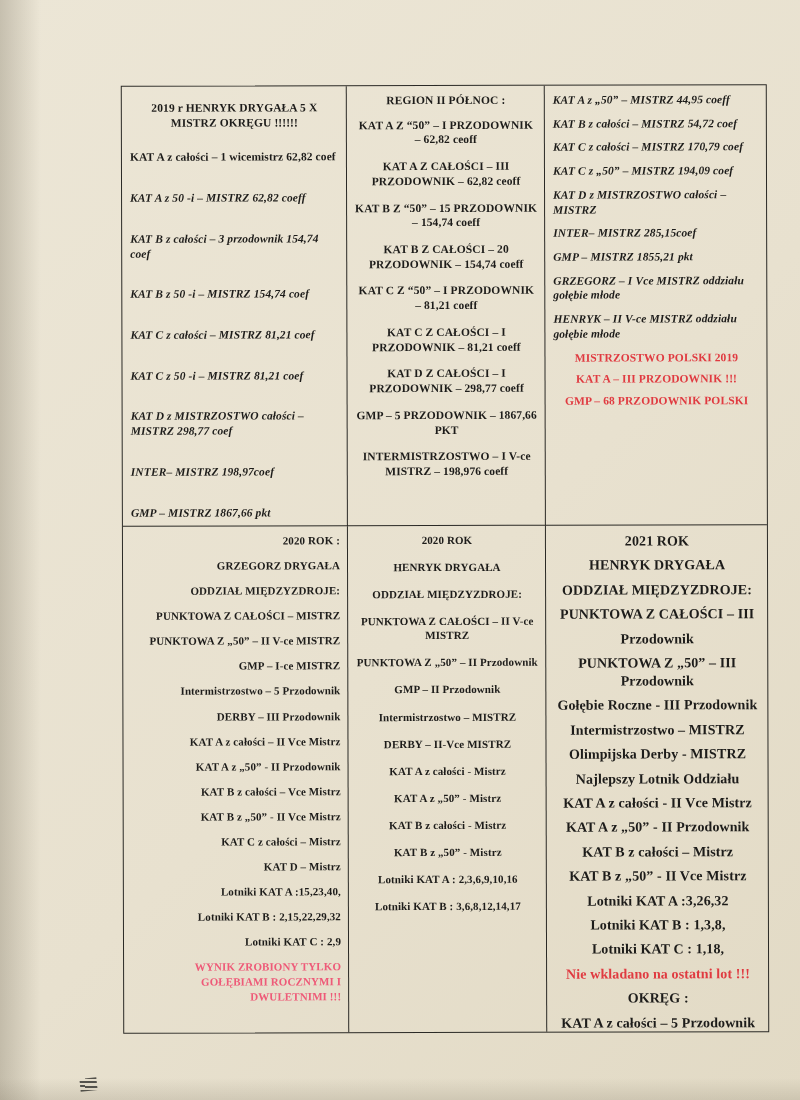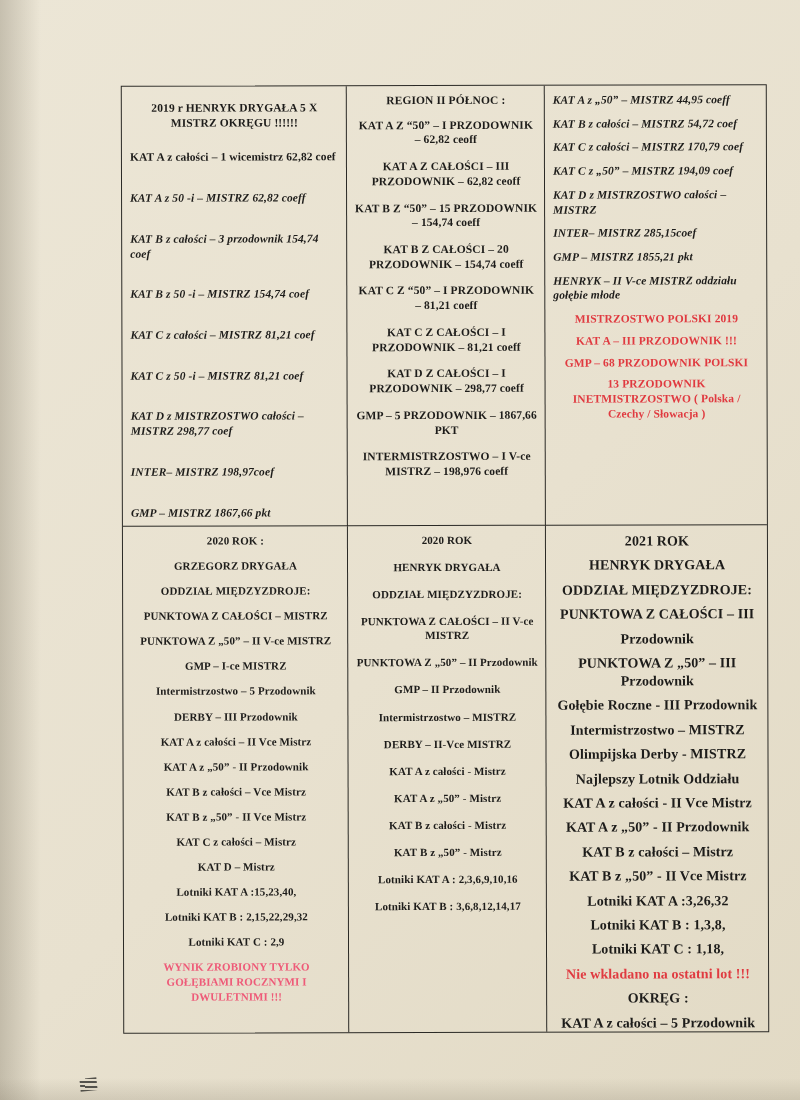--- a/index.html
+++ b/index.html
@@ -75,21 +75,21 @@
   .pink{color:var(--pink);text-align:center;line-height:1.35;}
   
   .c0{padding-top:14px;}
   .c0 .line{margin:0 0 26px;}
   .c0 .header{margin-bottom:20px;}
   .c1 .line{margin:0 0 12px;}
   .c1 .header{margin-bottom:10px;}
   .c2 .line{margin:0 0 9px;}
   .c2 .header{margin-bottom:11px;}
   .c2 .red{margin-bottom:7px;}
-  .c3 .line{margin:0 0 11px;font-size:11px;}
+  .c3 .line{margin:0 0 11px;font-size:11px;text-align:right;}
   .c3 .pink{margin-top:3px;}
   .c4 .line{margin:0 0 13px;font-size:11px;}
   .c5 .line{margin:0 0 6.5px;font-size:14px;}
 </style>
 </head>
 <body>
 
 <div class="page">
   <div class="edge-left"></div>
   <div class="edge-bottom"></div>
@@ -120,25 +120,25 @@
         <p class="line caps">INTERMISTRZOSTWO – I V-ce MISTRZ – 198,976 coeff</p>
       </div>
     <div class="cell c2">
         <p class="line italic">KAT A z „50” – MISTRZ 44,95 coeff</p>
         <p class="line italic-left">KAT B z całości – MISTRZ 54,72 coef</p>
         <p class="line italic-left">KAT C z całości – MISTRZ 170,79 coef</p>
         <p class="line italic-left">KAT C z „50” – MISTRZ 194,09 coef</p>
         <p class="line italic-left">KAT D z MISTRZOSTWO całości – MISTRZ</p>
         <p class="line italic-left">INTER– MISTRZ 285,15coef</p>
         <p class="line italic-left">GMP – MISTRZ 1855,21 pkt</p>
+        <p class="line italic-left">GRZEGORZ – I Vce MISTRZ oddziału gołębie młode</p>
         <p class="line italic-left">HENRYK – II V-ce MISTRZ oddziału gołębie młode</p>
         <p class="line red">MISTRZOSTWO POLSKI 2019</p>
         <p class="line red">KAT A – III PRZODOWNIK !!!</p>
         <p class="line red">GMP – 68 PRZODOWNIK POLSKI</p>
-        <p class="line red">13 PRZODOWNIK INETMISTRZOSTWO ( Polska / Czechy / Słowacja )</p>
       </div>
     <div class="cell c3">
         <p class="line header">2020 ROK :</p>
         <p class="line header">GRZEGORZ DRYGAŁA</p>
         <p class="line header">ODDZIAŁ MIĘDZYZDROJE:</p>
         <p class="line caps">PUNKTOWA Z CAŁOŚCI – MISTRZ</p>
         <p class="line caps">PUNKTOWA Z „50” – II V-ce MISTRZ</p>
         <p class="line item">GMP – I-ce MISTRZ</p>
         <p class="line item">Intermistrzostwo – 5 Przodownik</p>
         <p class="line item">DERBY – III Przodownik</p>

